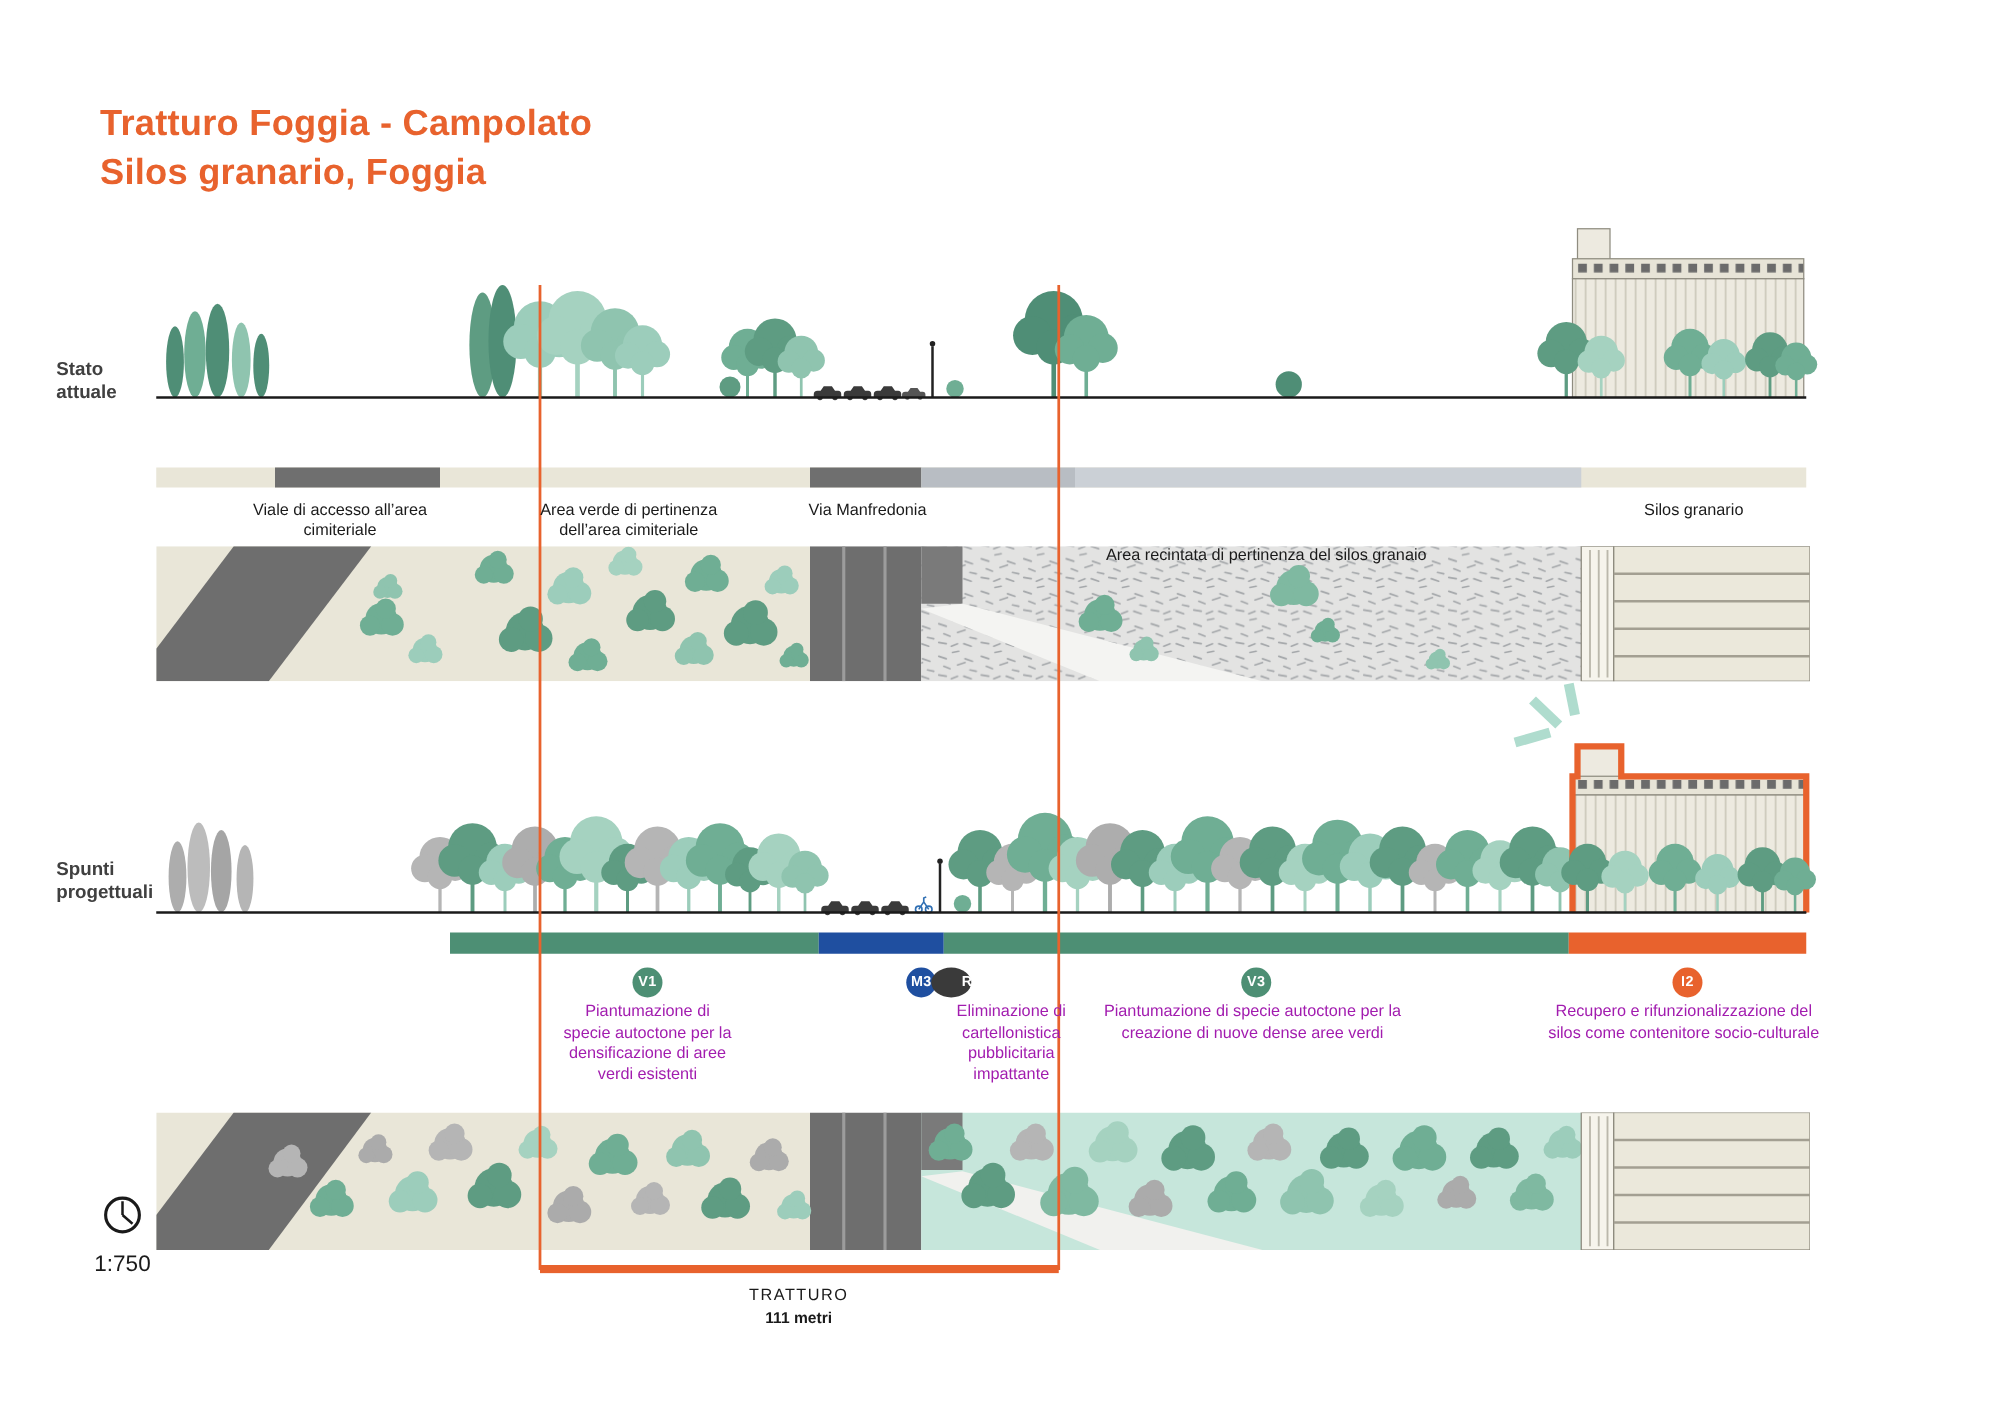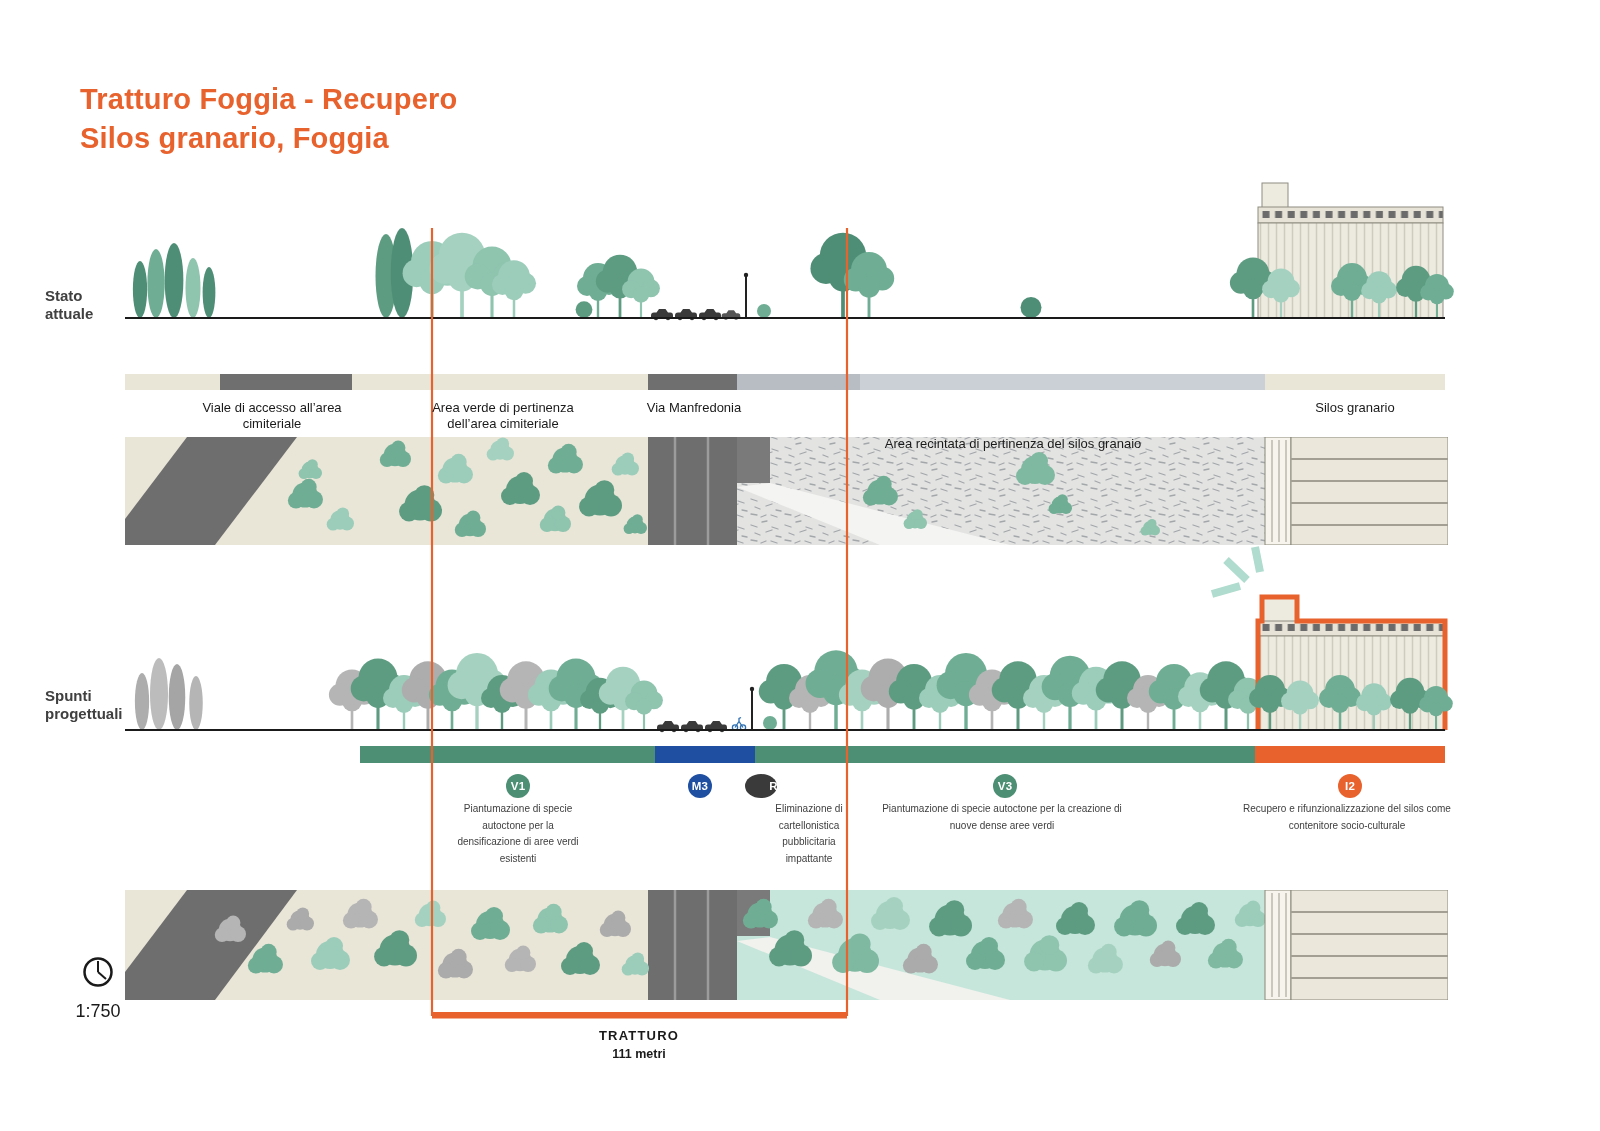--- a/index.html
+++ b/index.html
@@ -8,21 +8,21 @@
   .canvas { position:relative; width:1600px; height:1131px; background:#ffffff; overflow:hidden; }
   svg.scene { position:absolute; left:0; top:0; }
   .title { position:absolute; left:80px; top:80px; font-size:29px; line-height:39px; font-weight:bold; color:#E8622D; letter-spacing:0.2px; }
   .side-label { position:absolute; font-size:15px; line-height:18px; font-weight:bold; color:#404040; }
   .zone-label { position:absolute; font-size:13px; line-height:16px; color:#1a1a1a; text-align:center; }
   .badge { position:absolute; width:24px; height:24px; border-radius:50%; color:#ffffff; font-size:11.5px; font-weight:bold; display:flex; align-items:center; justify-content:center; letter-spacing:0.3px; }
   .badge.c-green { background:#4D8F74; }
   .badge.c-blue  { background:#1F4FA0; }
   .badge.c-dark  { background:#3A3A3A;padding-left:32px; }
   .badge.c-orange{ background:#E8622D; }
-  .desc { position:absolute; font-size:10px; line-height:16.5px; color:#404040; text-align:center; }
+  .desc { position:absolute; font-size:13px; line-height:16.5px; color:#a21caf; text-align:center; }
   .measure-name { position:absolute; font-size:13px; font-weight:500; letter-spacing:1.2px; color:#1a1a1a; text-align:center; }
   .measure-len  { position:absolute; font-size:12.5px; font-weight:bold; color:#1a1a1a; text-align:center; }
   .scale-text { position:absolute; font-size:18px; color:#1a1a1a; text-align:center; }
 </style>
 </head>
 <body>
 
 <div class="canvas">
 
 <svg class="scene" width="1600" height="1131" viewBox="0 0 1600 1131">
@@ -341,42 +341,42 @@
   </g>
 
   <g>
     <line x1="432" y1="228" x2="432" y2="1016" stroke="#E8622D" stroke-width="2.2"></line>
     <line x1="847" y1="228" x2="847" y2="1016" stroke="#E8622D" stroke-width="2.2"></line>
     <rect x="432" y="1012" width="415" height="6.5" fill="#E8622D"></rect>
   </g>
 </svg>
 
   <div class="title">
-    <div>Tratturo Foggia - Recupero</div>
+    <div>Tratturo Foggia - Campolato</div>
     <div>Silos granario, Foggia</div>
   </div>
 
   <div class="side-label" style="left:45px; top:287px; width:64px;">Stato attuale</div>
   <div class="side-label" style="left:45px; top:687px; width:92px;">Spunti progettuali</div>
 
   <div class="zone-label" style="left:187px; top:400px; width:170px;">Viale di accesso all’area cimiteriale</div>
   <div class="zone-label" style="left:418px; top:400px; width:170px;">Area verde di pertinenza dell’area cimiteriale</div>
   <div class="zone-label" style="left:634px; top:400px; width:120px;">Via Manfredonia</div>
   <div class="zone-label" style="left:853px; top:400px; width:320px;margin-top:36px;">Area recintata di pertinenza del silos granaio</div>
   <div class="zone-label" style="left:1285px; top:400px; width:140px;">Silos granario</div>
 
   <div class="badge c-green" style="left:506px;  top:774px;">V1</div>
-  <div class="badge c-blue" style="left:688px;  top:774px;">M3</div>
+  <div class="badge c-blue" style="left:725px;  top:774px;">M3</div>
   <div class="badge c-dark" style="left:745px;  top:774px;">R4</div>
   <div class="badge c-green" style="left:993px;  top:774px;">V3</div>
   <div class="badge c-orange" style="left:1338px; top:774px;">I2</div>
 
   <div class="desc" style="left:450px;  top:801px; width:136px;">Piantumazione di specie autoctone per la densificazione di aree verdi esistenti</div>
   <div class="desc" style="left:759px;  top:801px; width:100px;">Eliminazione di cartellonistica pubblicitaria impattante</div>
   <div class="desc" style="left:872px;  top:801px; width:260px;">Piantumazione di specie autoctone per la creazione di nuove dense aree verdi</div>
   <div class="desc" style="left:1232px; top:801px; width:230px;">Recupero e rifunzionalizzazione del silos come contenitore socio-culturale</div>
 
   <div class="scale-text" style="left:62px; top:1001px; width:72px;">1:750</div>
 
-  <div class="measure-name" style="left:539px; top:1028px; width:200px;font-weight:bold;">TRATTURO</div>
+  <div class="measure-name" style="left:539px; top:1028px; width:200px;">TRATTURO</div>
   <div class="measure-len" style="left:539px; top:1047px; width:200px;">111 metri</div>
 
 </div>
 
 </body></html>

